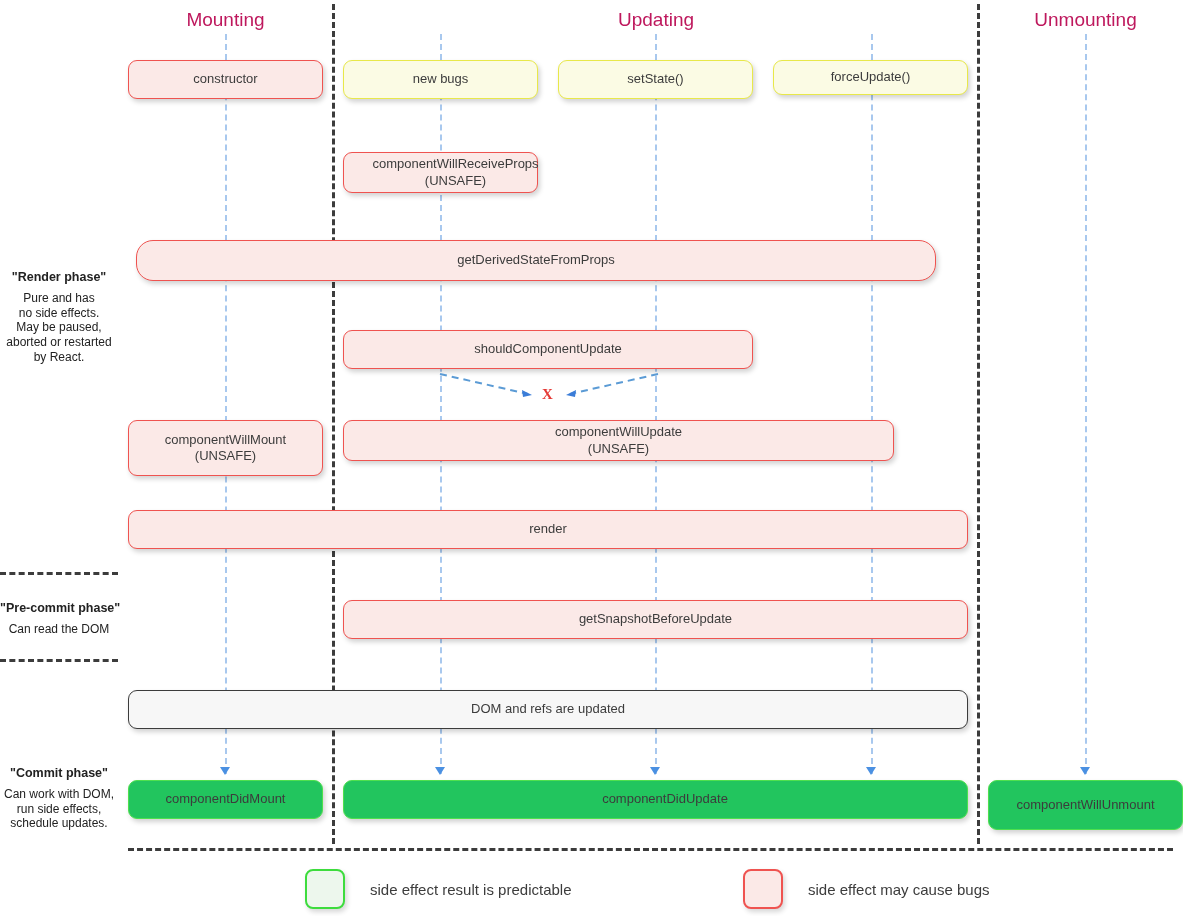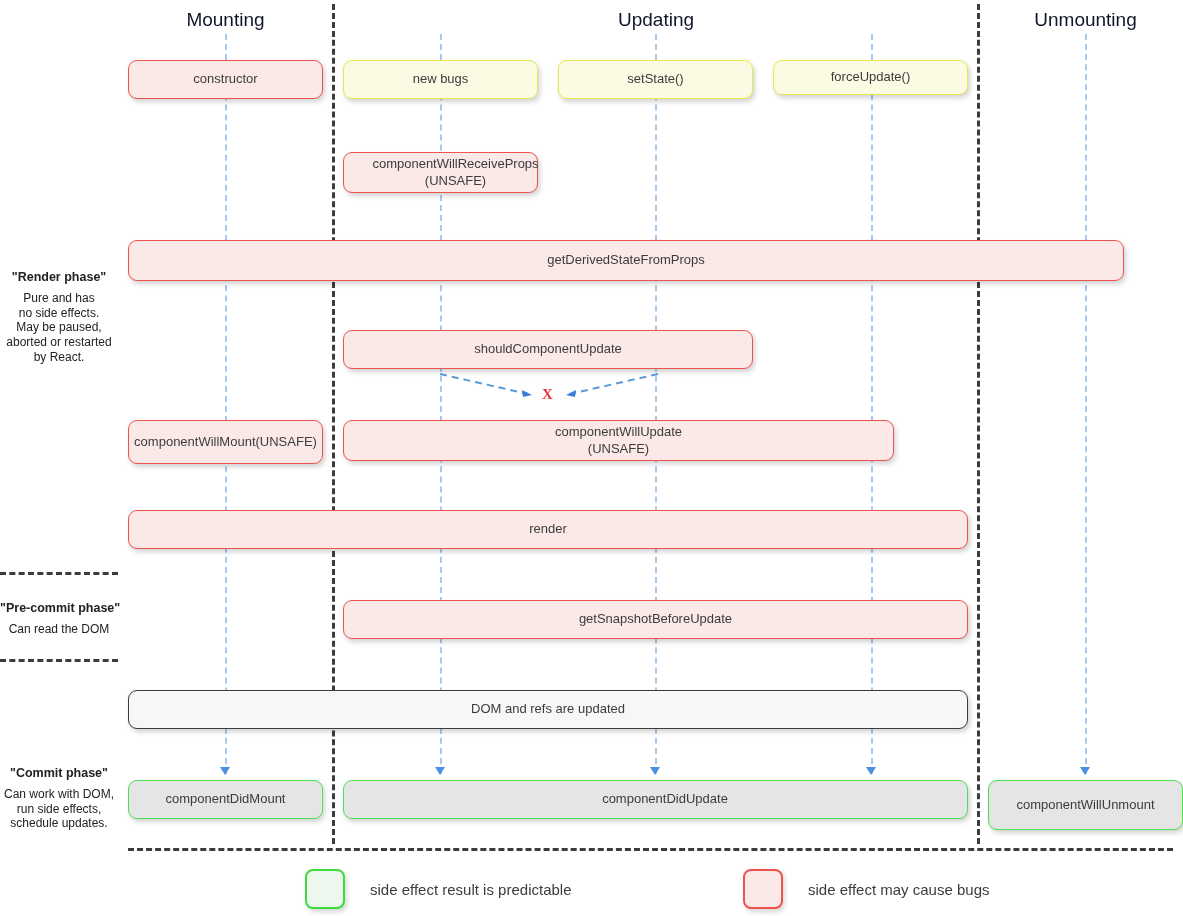--- a/index.html
+++ b/index.html
@@ -16,21 +16,21 @@
     width: 1183px;
     height: 916px;
     background: #ffffff;
     overflow: hidden;
   }
 
   
   .col-head {
     position: absolute;
     font-size: 19px;
-    color: #0f172a;
+    color: #be185d;
     text-align: center;
     white-space: nowrap;
   }
 
   
   .vsep {
     position: absolute;
     width: 0;
     border-left: 3px dashed #3c3c3c;
   }
@@ -74,21 +74,21 @@
   }
   .box.red {
     background: #fbe9e7;
     border: 1.6px solid #ef5350;
   }
   .box.yellow {
     background: #fbfbe4;
     border: 1.6px solid #e8e84a;
   }
   .box.green {
-    background: #e5e5e5;
+    background: #22c55e;
     border: 1.6px solid #4ee04e;
   }
   .box.grey {
     background: #f7f7f7;
     border: 1.6px solid #3c3c3c;
   }
   .box .l2 { display: block; }
 
   
   .phase {
@@ -190,33 +190,33 @@
 
   <div class="box yellow" style="left:558px; top:60px; width:195px; height:39px;">setState()</div>
 
   <div class="box yellow" style="left:773px; top:60px; width:195px; height:35px;">forceUpdate()</div>
 
   <div class="box red" style="left:343px; top:152px; width:195px; height:41px; flex-direction:column;padding-left:36px;">
     <span class="l2">componentWillReceiveProps</span>
     <span class="l2">(UNSAFE)</span>
   </div>
 
-  <div class="box red" style="left:128px; top:240px; width:996px; height:41px;">getDerivedStateFromProps</div>
+  <div class="box red" style="left:136px; top:240px; width:800px; height:41px;border-radius:17px;">getDerivedStateFromProps</div>
 
   <div class="box red" style="left:343px; top:330px; width:410px; height:39px;">shouldComponentUpdate</div>
 
   <svg style="position:absolute; left:430px; top:370px; width:240px; height:35px; overflow:visible;" width="240" height="35" viewBox="0 0 240 35">
     <path d="M 10 4 L 98 24" stroke="#5b9bd5" stroke-width="2" stroke-dasharray="7 5" fill="none"></path>
     <polygon points="102,25 92,20 93,27" fill="#3b7dd8"></polygon>
     <path d="M 228 4 L 140 24" stroke="#5b9bd5" stroke-width="2" stroke-dasharray="7 5" fill="none"></path>
     <polygon points="136,25 146,20 145,27" fill="#3b7dd8"></polygon>
   </svg>
   <div class="skip-x" style="left:542px; top:386px;">X</div>
 
-  <div class="box red" style="left:128px; top:420px; width:195px; height:44px; flex-direction:row;justify-content:center;">
+  <div class="box red" style="left:128px; top:420px; width:195px; height:56px; flex-direction:column;justify-content:center;">
     <span class="l2">componentWillMount</span>
     <span class="l2">(UNSAFE)</span>
   </div>
 
   <div class="box red" style="left:343px; top:420px; width:551px; height:41px; flex-direction:column;">
     <span class="l2">componentWillUpdate</span>
     <span class="l2">(UNSAFE)</span>
   </div>
 
   <div class="box red" style="left:128px; top:510px; width:840px; height:39px;">render</div>

